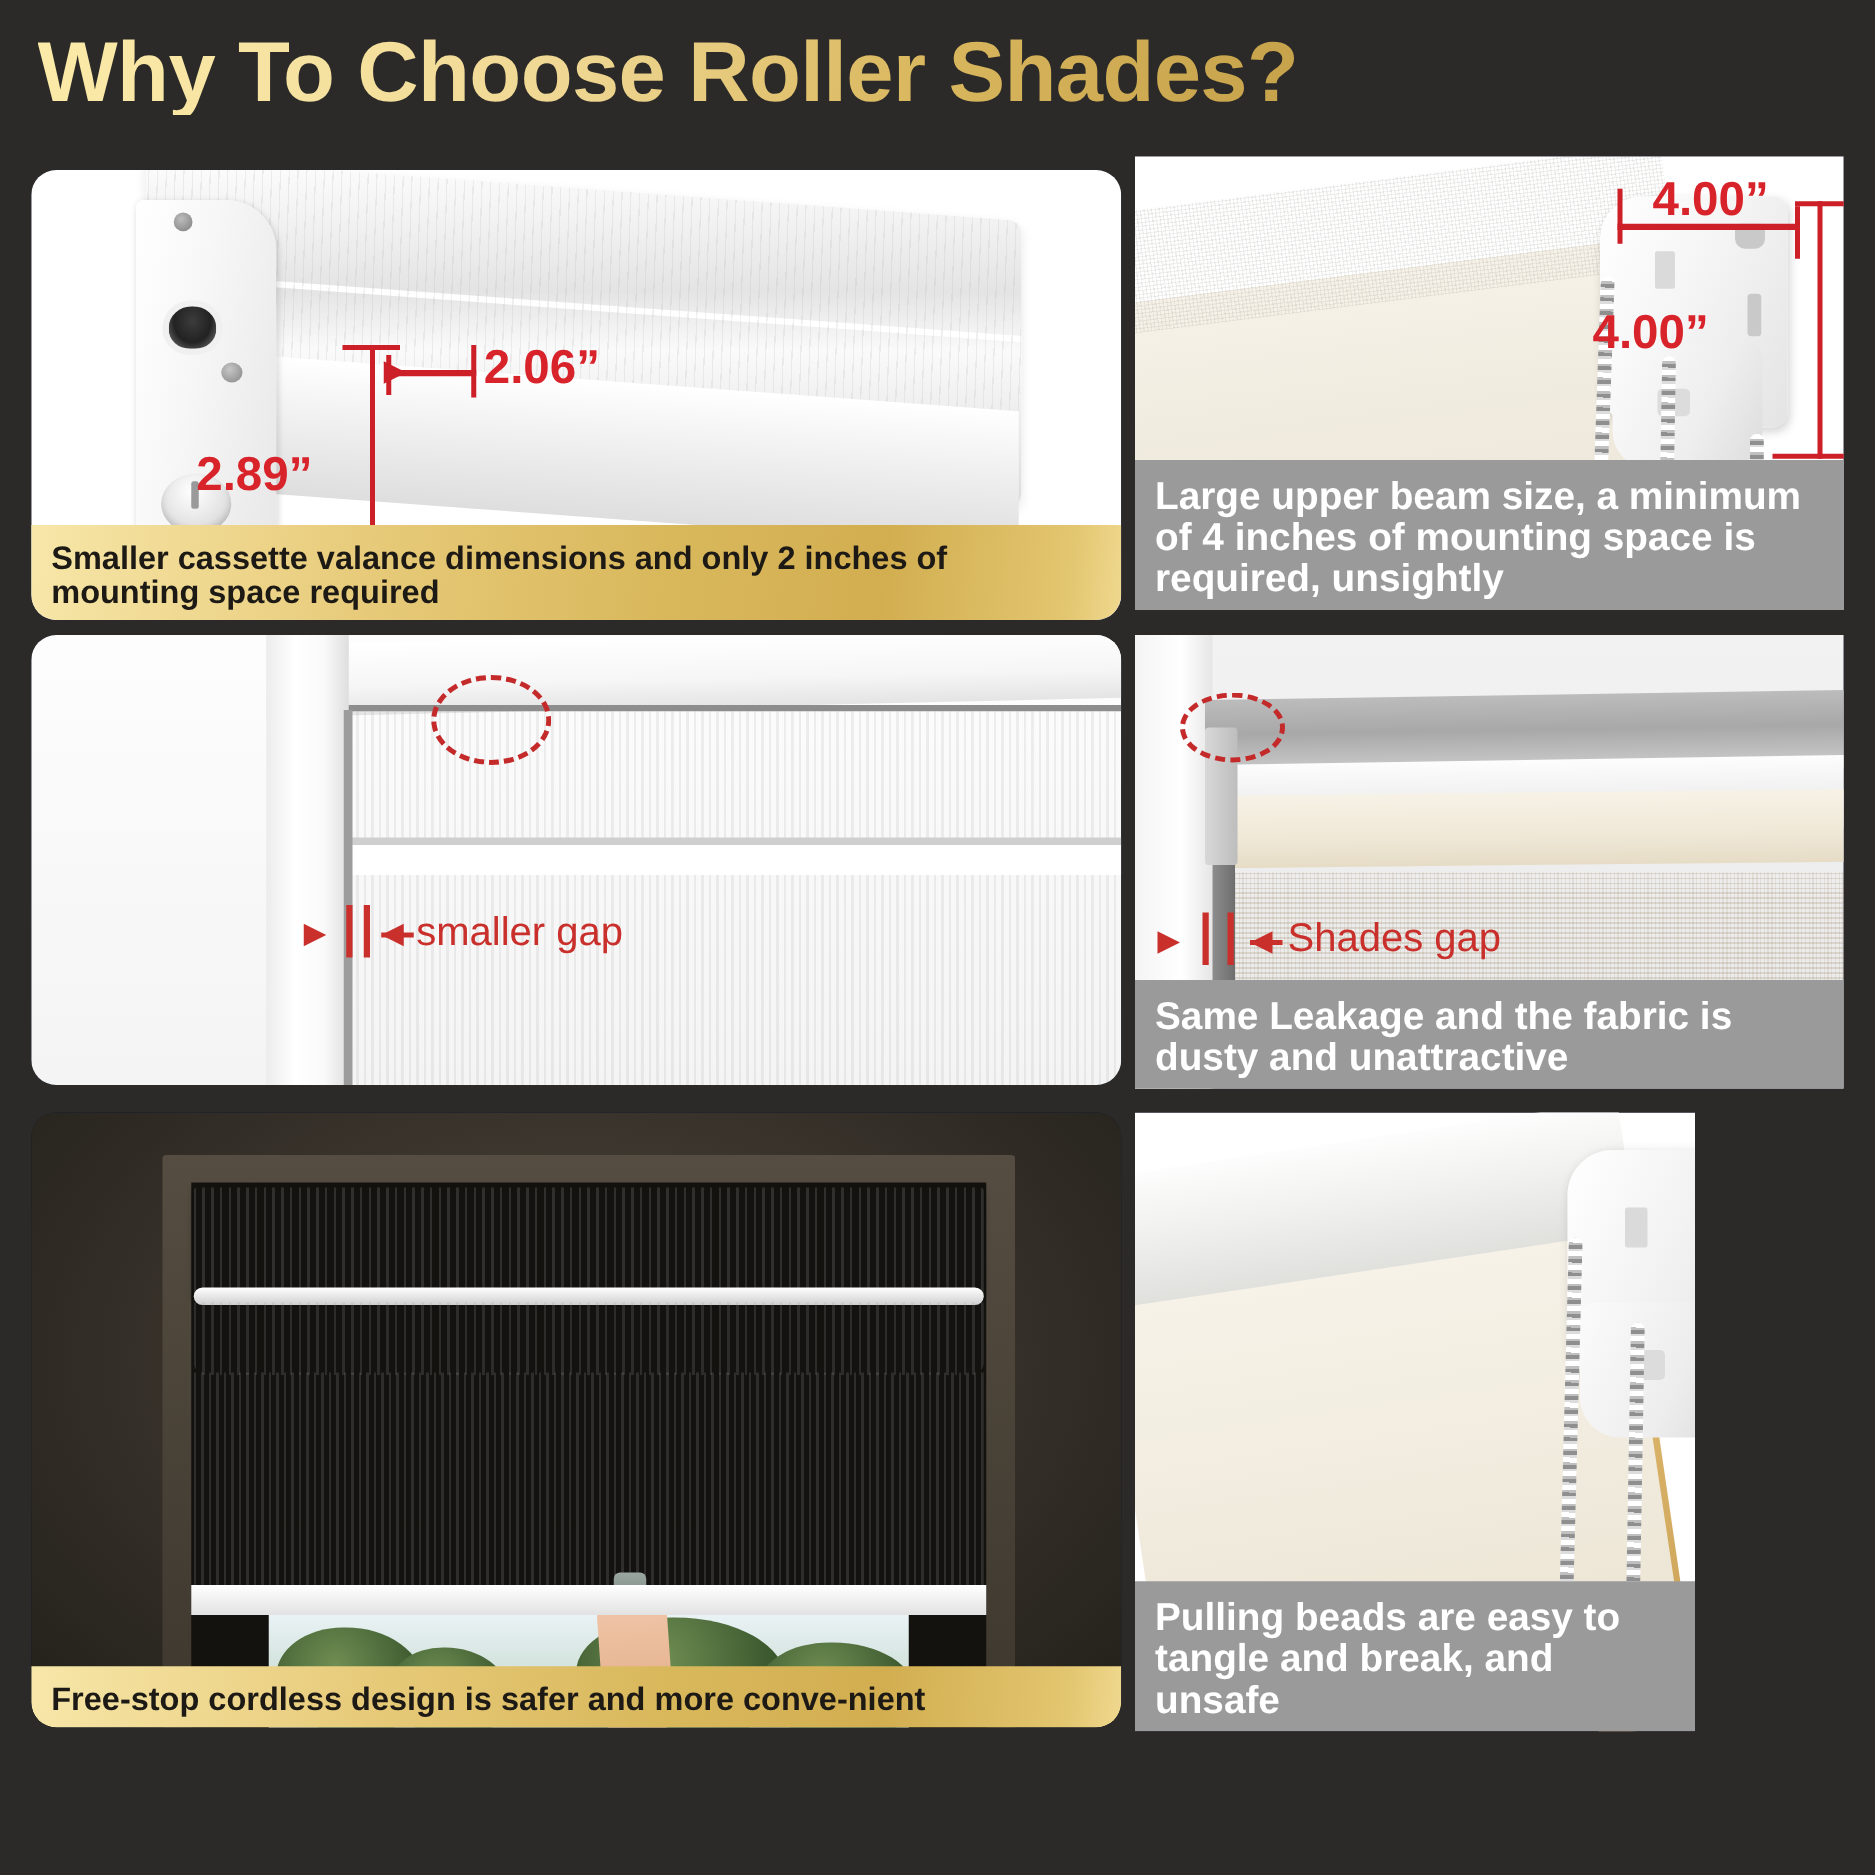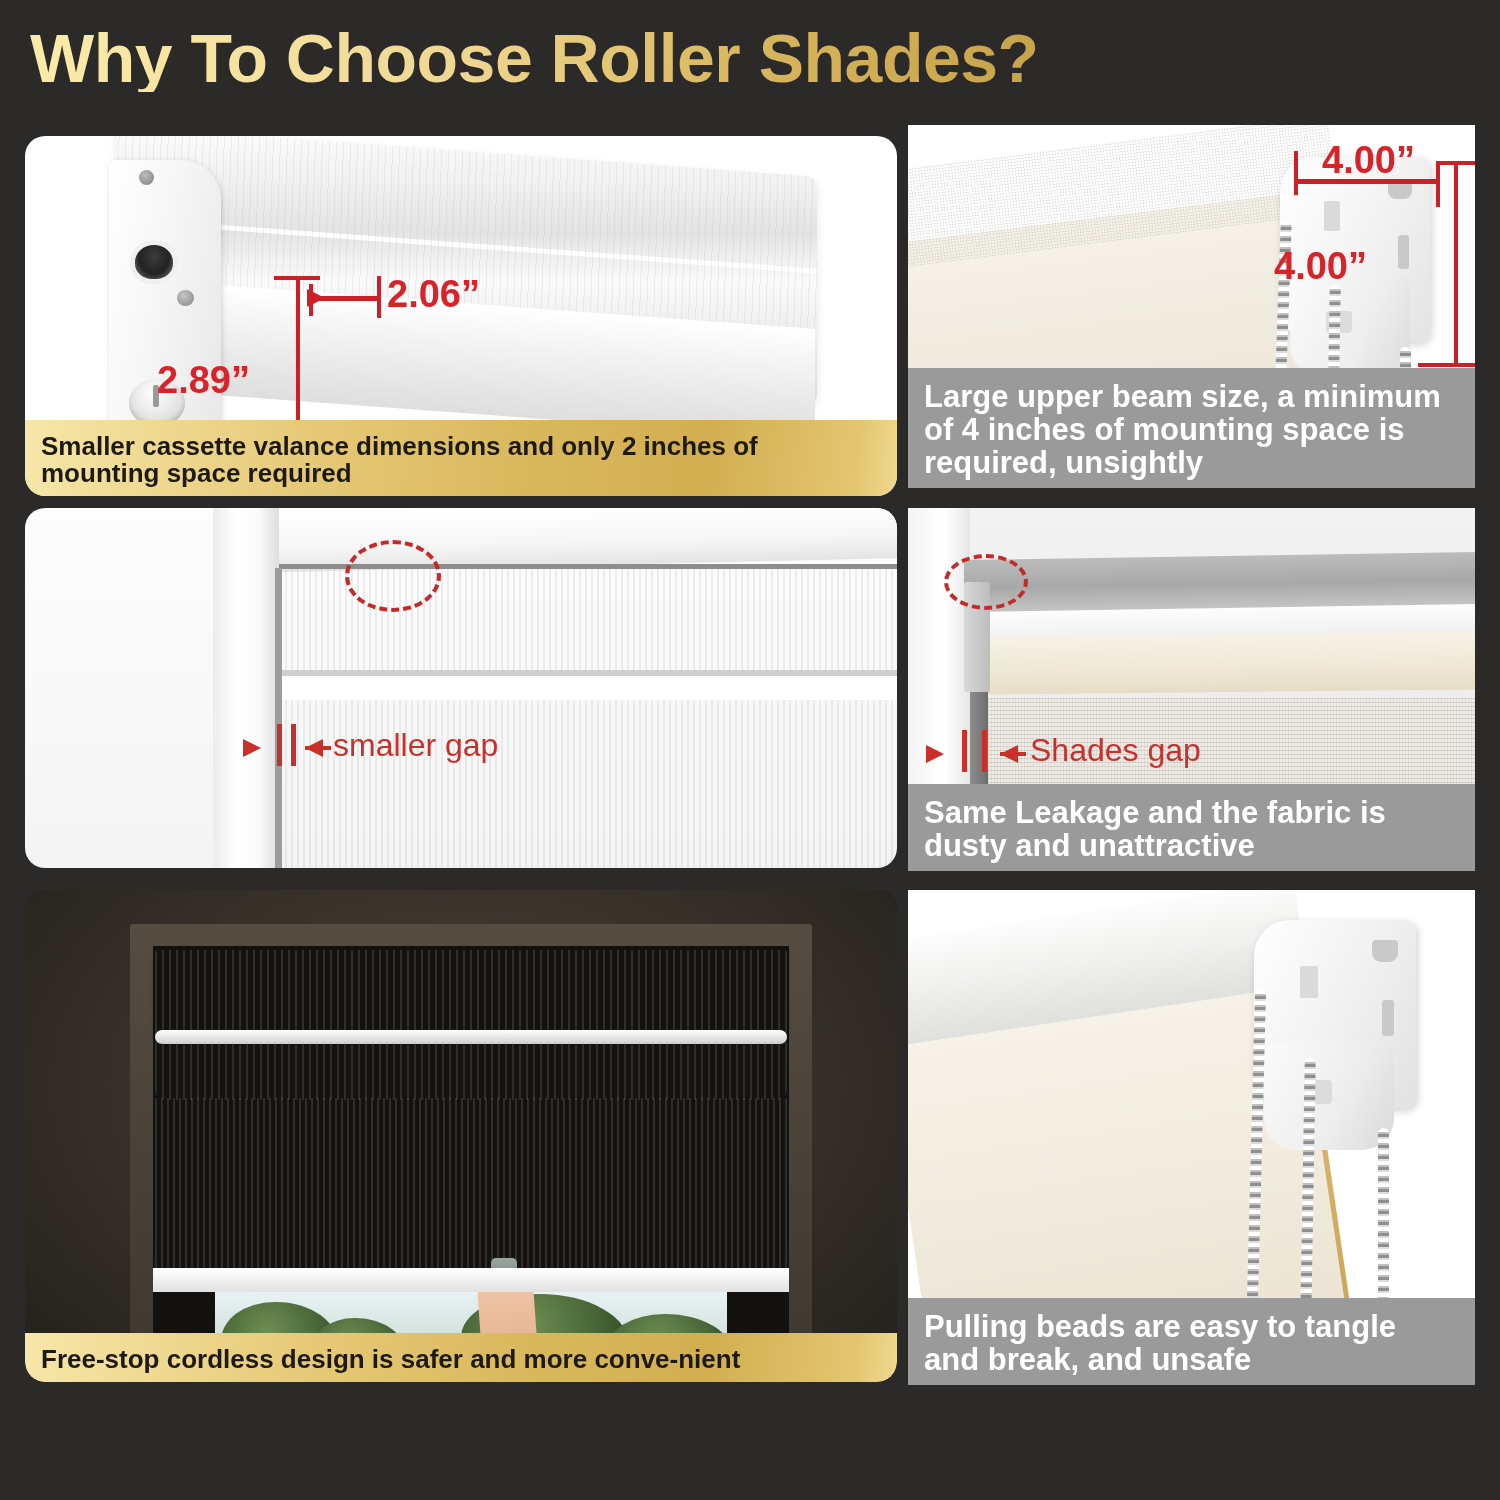--- a/index.html
+++ b/index.html
@@ -213,21 +213,21 @@
   .glass { position:absolute; left:190px; top:402px; width:512px; height:94px;
     background:linear-gradient(180deg,#e9f2f5 0%,#d8e6e2 35%,#c2d4c6 100%); overflow:hidden;}
   .tree { position:absolute; border-radius:46% 54% 44% 56%; background:radial-gradient(circle at 40% 35%,#6f8e52,#3f5c31 70%,#2c4422); }
   .hand { position:absolute; left:455px; top:378px; width:56px; height:118px;
     background:linear-gradient(180deg,#f2c9ad 0%,#e8b896 55%,#dcab89 100%);
     border-radius:26px 26px 14px 14px; transform:rotate(-4deg); }
   .hand-grip { position:absolute; left:466px; top:368px; width:26px; height:30px;
     background:linear-gradient(180deg,#9aa8a0,#717d76); border-radius:5px;}
 
   
-  #p6 { left:908px; top:890px; width:567px; height:495px; }
+  #p6 { left:908px; top:890px; width:448px; height:495px; }
   #p6 .sky { position:absolute; inset:0; background:#ffffff; }
   .b-roll { position:absolute; left:-22px; top:52px; width:420px; height:105px;
     background:linear-gradient(180deg,#fdfdfd 0%,#f1f1ef 45%,#e0e0dd 100%);
     transform:rotate(-8.5deg); transform-origin:left center; border-radius:6px;}
   .b-fabric { position:absolute; left:-28px; top:130px; width:418px; height:360px;
     background:linear-gradient(180deg,#f7f3e9 0%,#f2ede0 45%,#ebe4d4 100%);
     transform:rotate(-8.5deg); transform-origin:left top;}
   .b-fabric-back { position:absolute; left:348px; top:175px; width:82px; height:320px;
     background:linear-gradient(180deg,#ddb86e 0%,#d3ab60 55%,#c89f52 100%); transform:rotate(-8.3deg);}
   .b-bracket { position:absolute; left:346px; top:30px; width:162px; height:188px;

